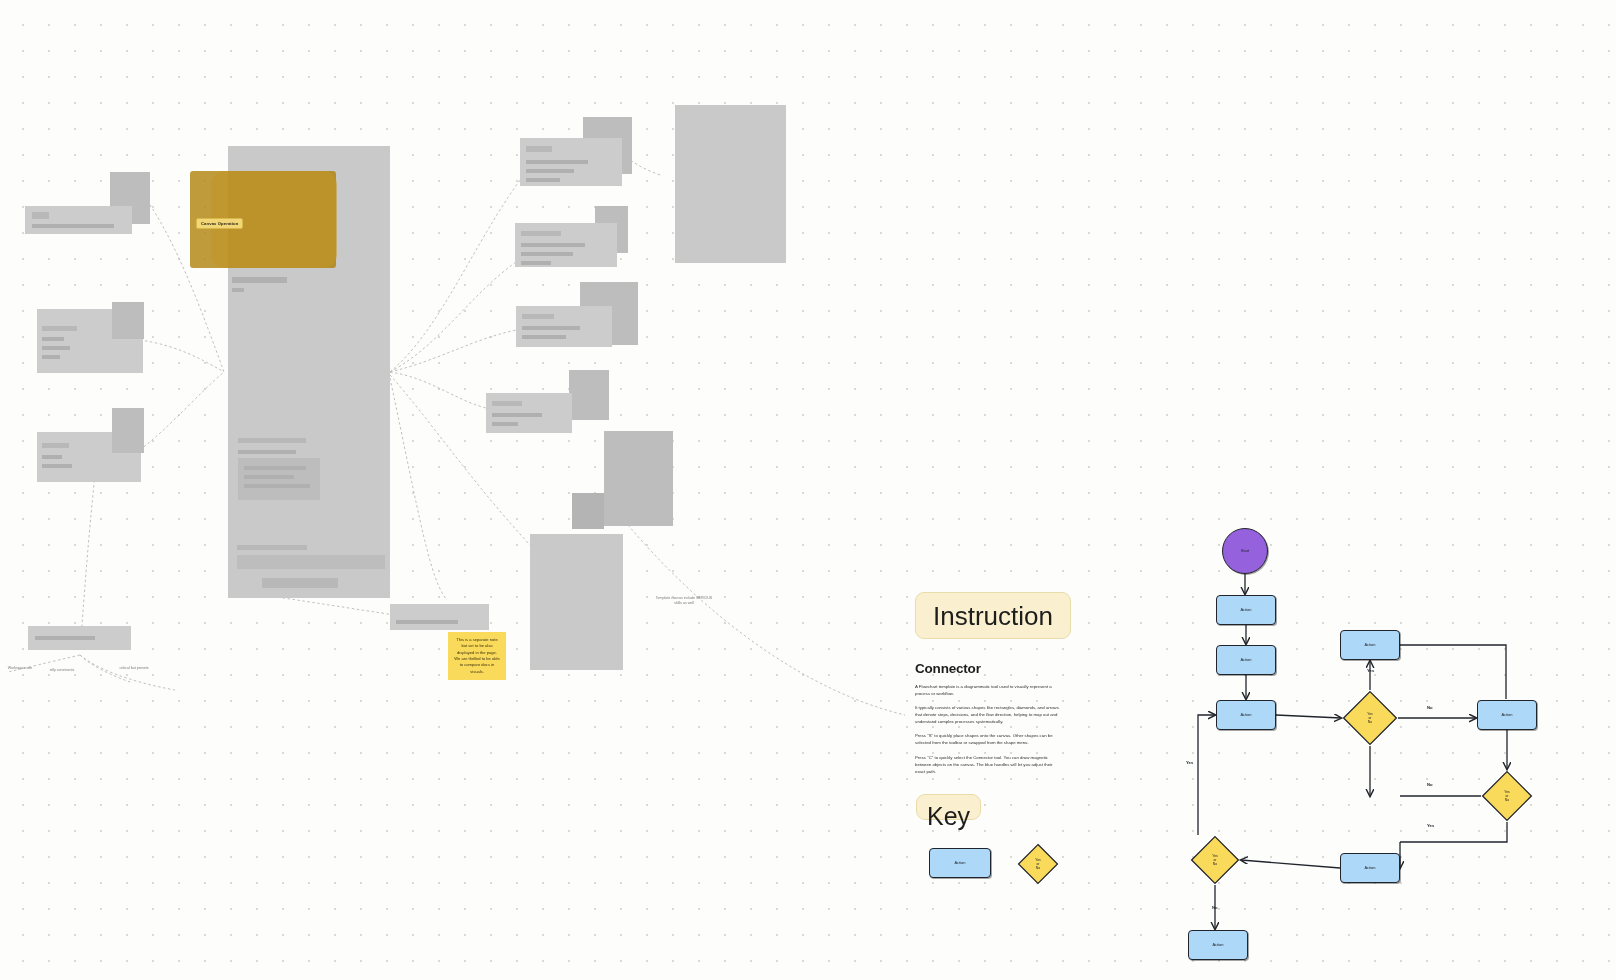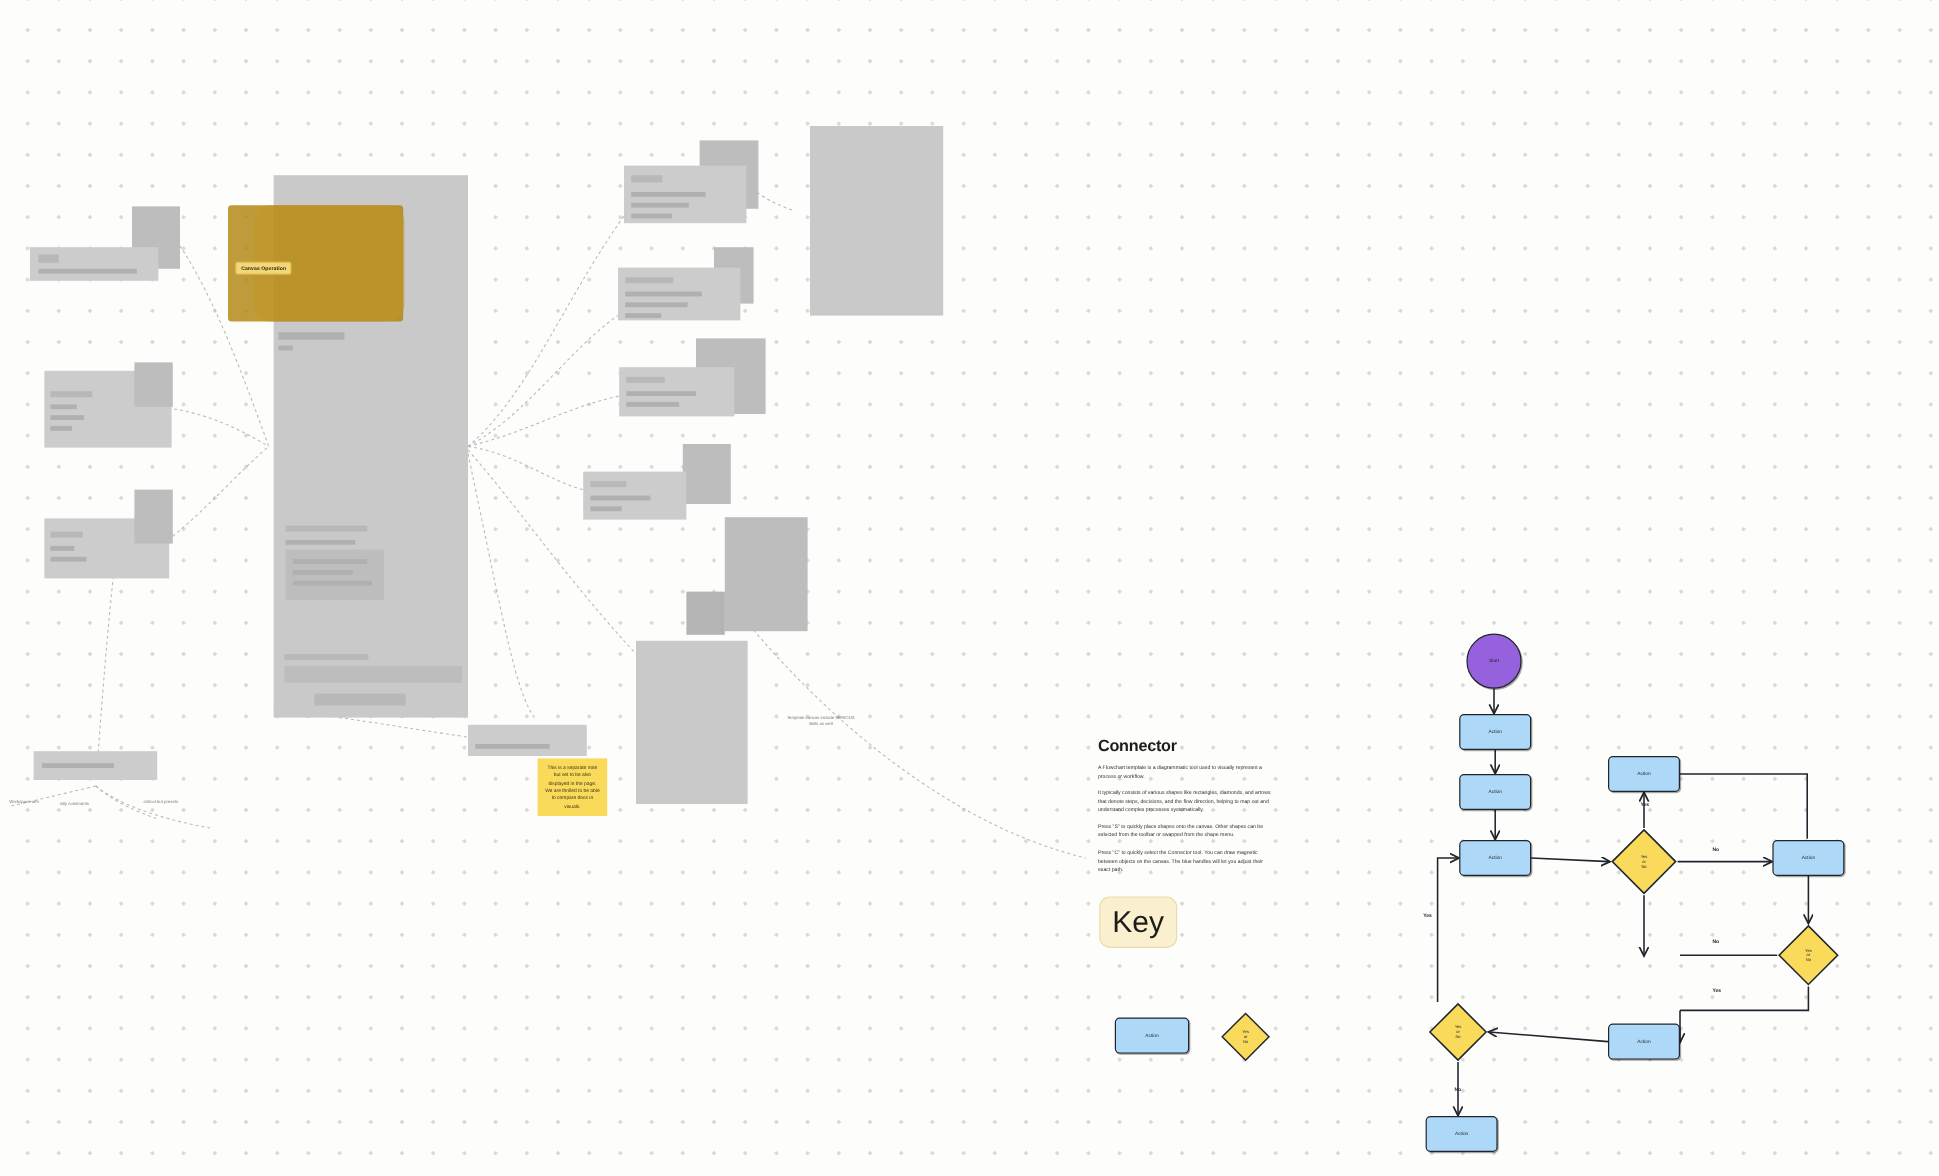--- a/index.html
+++ b/index.html
@@ -96,21 +96,21 @@
   .body-para {
     margin-top: 7px;
     font-size: 4.3px;
     line-height: 1.65;
     color: #2e2e2e;
     width: 146px;
   }
   #key-title-card {
     margin-top: 19px;
     margin-left: 1px;
-    width: 65px; height: 43px; line-height: 43px; font-size: 25px;
+    width: 65px; height: 26px; line-height: 43px; font-size: 25px;
   }
 
   
   #legend { position: absolute; left: 915px; top: 840px; width: 170px; height: 50px; }
   .node {
     position: absolute;
     display: flex; align-items: center; justify-content: center;
     text-align: center;
     font-size: 4px;
     color: #20232a;
@@ -245,20 +245,21 @@
   <div class="wf bar2" style="left:396px; top:620px; width:62px; height:4px;"></div>
 
   <div class="sticky" id="sticky-note-main">This is a separate note but set to be also displayed in the page. We are thrilled to be able to compare docs in visuals.</div>
 
   <div class="micro-label" style="left:653px; top:596px; width:62px;">Template canvas include SERIOUS skills as well</div>
   <div class="micro-label" style="left:0px; top:666px; width:40px;">Workspace aim</div>
   <div class="micro-label" style="left:44px; top:668px; width:36px;">silly constraints</div>
   <div class="micro-label" style="left:112px; top:666px; width:44px;">critical but presets</div>
 
   <div id="instruction-panel">
+    <div class="title-card" id="instruction-title-card">Instruction</div>
     <div id="section-heading">Connector</div>
     <div class="body-para">A Flowchart template is a diagrammatic tool used to visually represent a process or workflow.</div>
     <div class="body-para">It typically consists of various shapes like rectangles, diamonds, and arrows that denote steps, decisions, and the flow direction, helping to map out and understand complex processes systematically.</div>
     <div class="body-para">Press "S" to quickly place shapes onto the canvas. Other shapes can be selected from the toolbar or swapped from the shape menu.</div>
     <div class="body-para">Press "C" to quickly select the Connector tool. You can draw magnetic between objects on the canvas. The blue handles will let you adjust their exact path.</div>
     <div class="title-card" id="key-title-card">Key</div>
   </div>
 
   <div id="legend">
     <div class="node action" style="left:14px; top:8px; width:62px; height:30px;">

